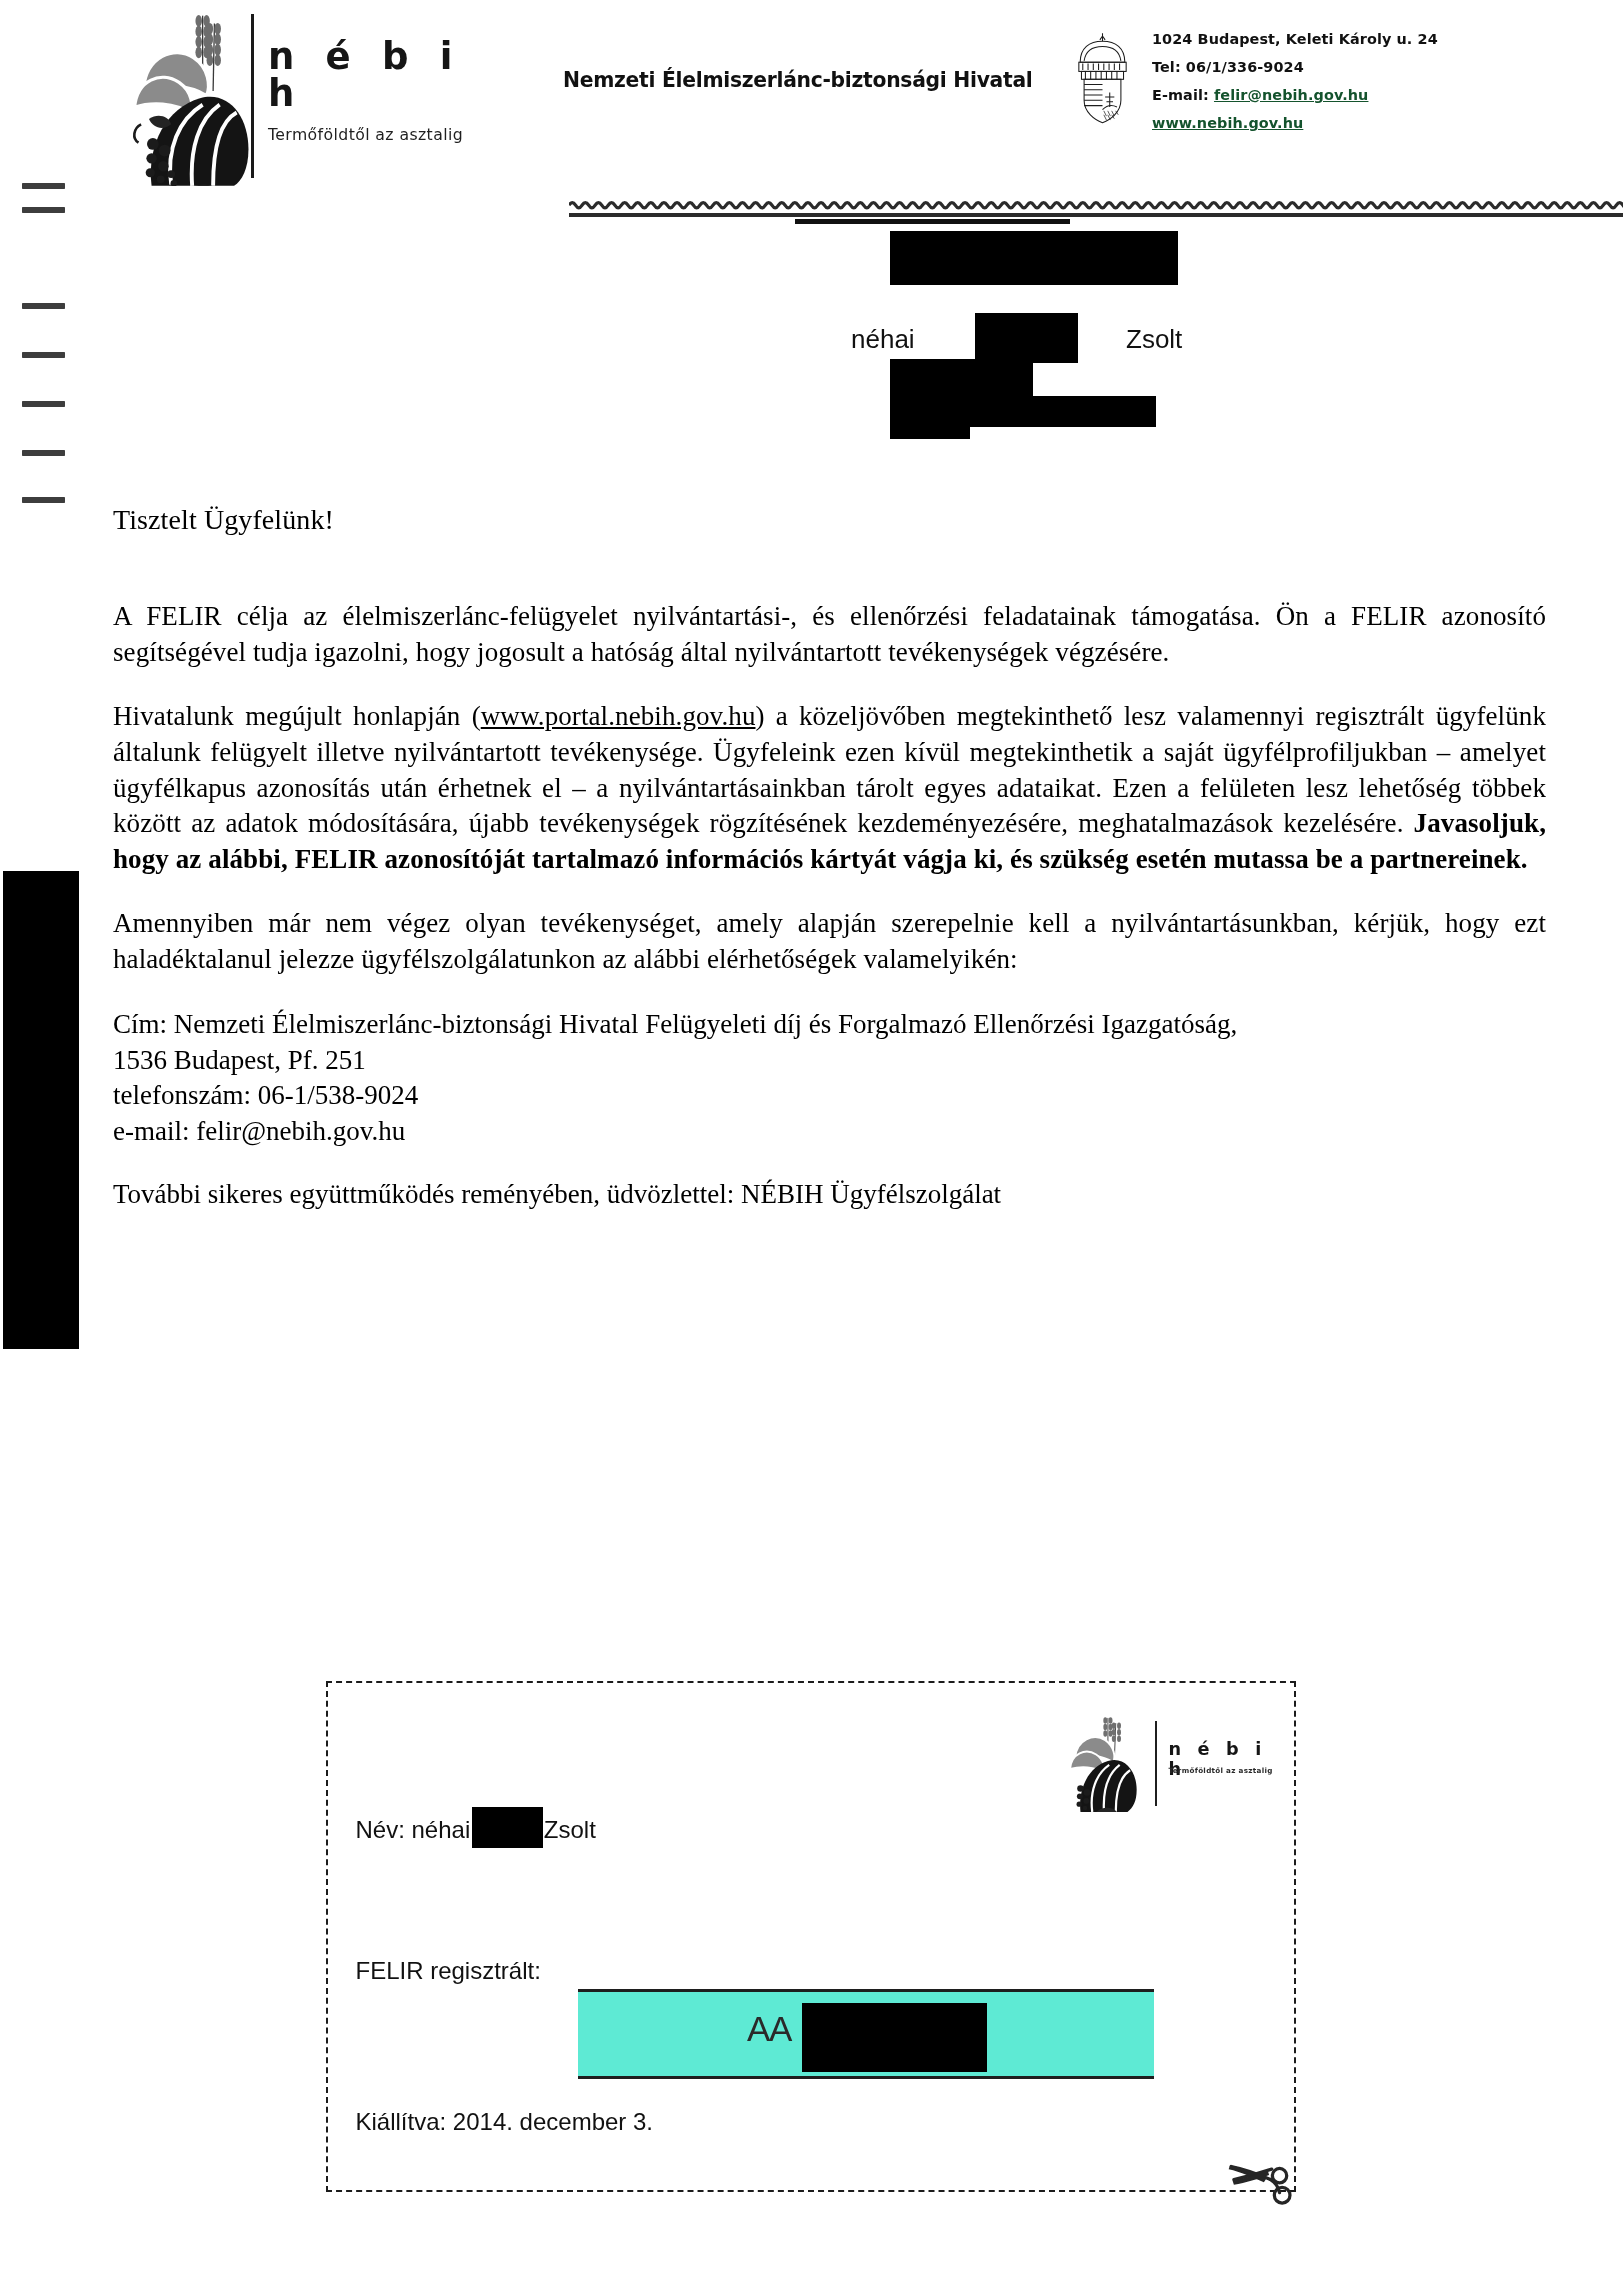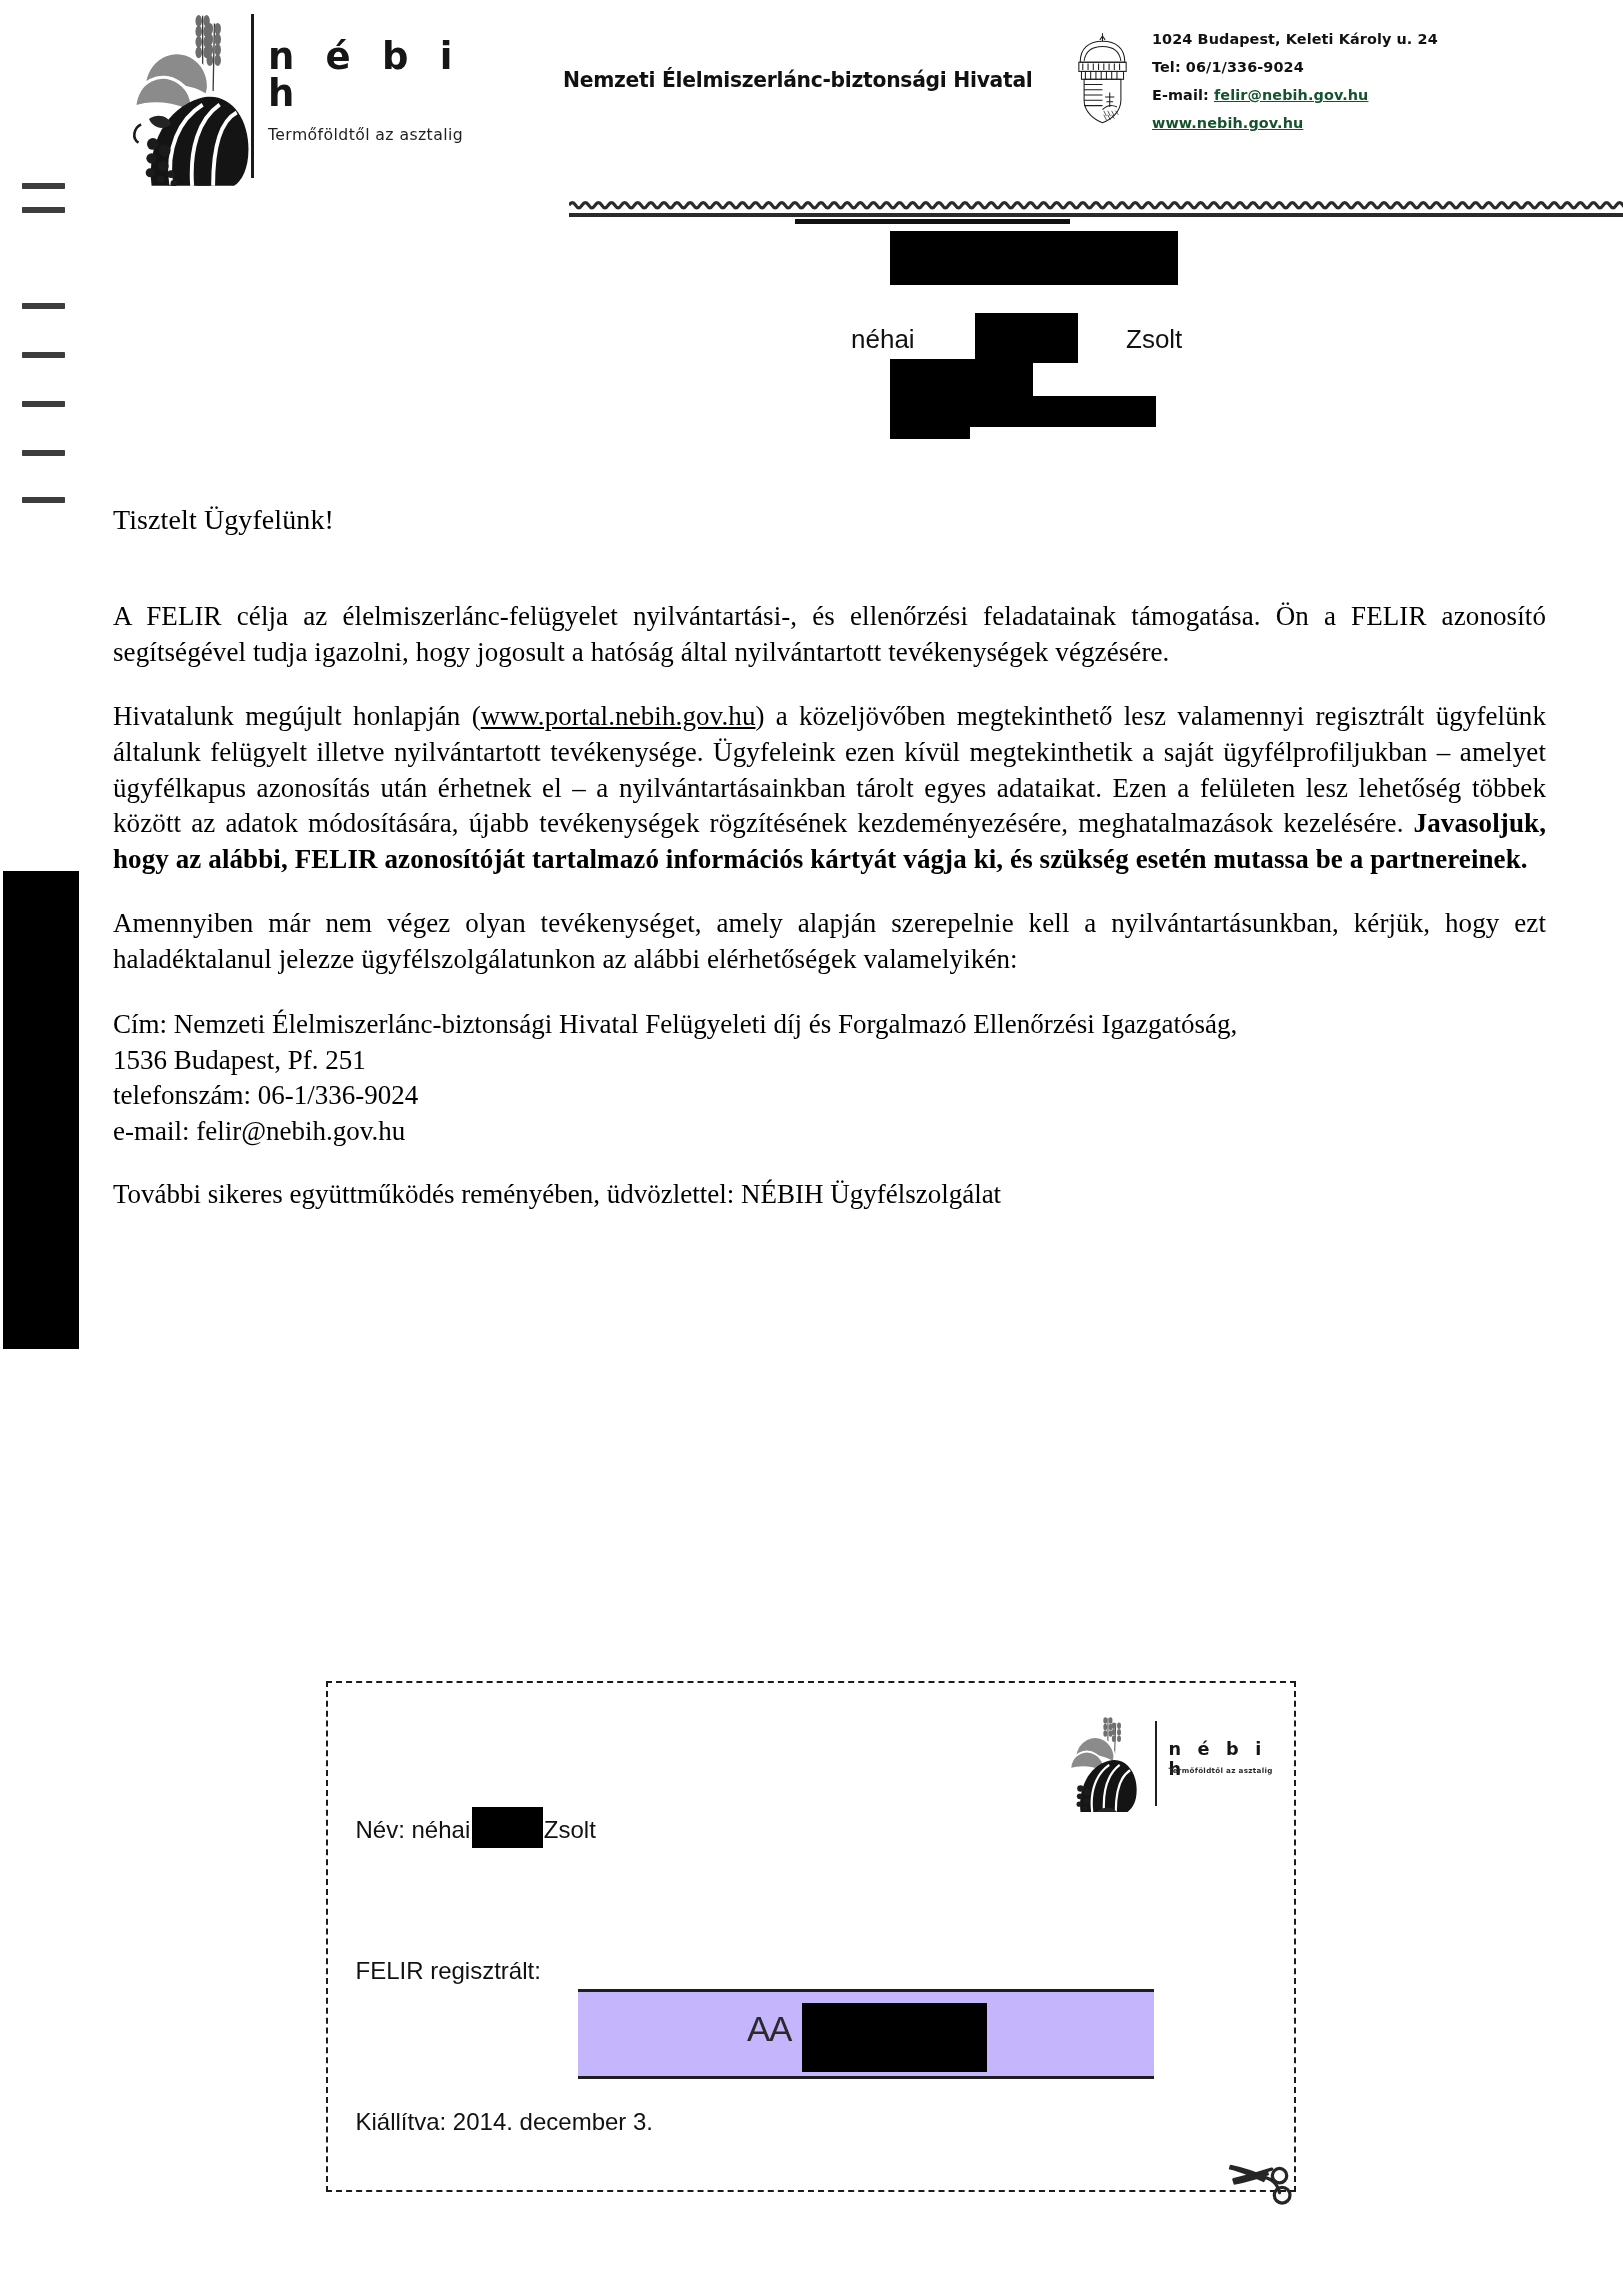--- a/index.html
+++ b/index.html
@@ -95,21 +95,21 @@
   .card-row{
     position:absolute;font-family:"Liberation Sans", sans-serif;
     font-size:24px;color:#111;white-space:nowrap;
   }
   .c-nev{left:27.5px;top:124px;text-align:center;}
   .c-ado{left:27.5px;top:203px;}
   .c-felir{left:27.5px;top:274px;}
   .c-kiall{left:27.5px;top:425px;}
   .felir-box{
     position:absolute;left:250px;top:306px;width:576px;height:90px;
-    background:#c4b5fd;border-top:3.3px solid #1e1e1e;border-bottom:3.3px solid #1e1e1e;
+    background:#5eead4;border-top:3.3px solid #1e1e1e;border-bottom:3.3px solid #1e1e1e;
     box-sizing:border-box;
   }
   .felir-box .aa{
     position:absolute;left:169px;top:17px;
     font-family:"Liberation Sans", sans-serif;font-size:35px;color:#2a2a2a;letter-spacing:-1.3px;
   }
   .felir-box .rd{position:absolute;left:224px;top:10.5px;width:185px;height:69px;background:#000;}
   .scissors{position:absolute;right:-11.8px;bottom:-30px;width:79px;height:60px;}
 </style>
 </head>
@@ -251,21 +251,21 @@
 
     <p class="para">A FELIR célja az élelmiszerlánc-felügyelet nyilvántartási-, és ellenőrzési feladatainak támogatása. Ön a FELIR azonosító segítségével tudja igazolni, hogy jogosult a hatóság által nyilvántartott tevékenységek végzésére.</p>
 
     <p class="para"><span>Hivatalunk megújult honlapján (</span><span class="lnk">www.portal.nebih.gov.hu</span><span>) a közeljövőben megtekinthető lesz valamennyi regisztrált ügyfelünk általunk felügyelt illetve nyilvántartott tevékenysége. Ügyfeleink ezen kívül megtekinthetik a saját ügyfélprofiljukban – amelyet ügyfélkapus azonosítás után érhetnek el – a nyilvántartásainkban tárolt egyes adataikat. Ezen a felületen lesz lehetőség többek között az adatok módosítására, újabb tevékenységek rögzítésének kezdeményezésére, meghatalmazások kezelésére. </span><b>Javasoljuk, hogy az alábbi, FELIR azonosítóját tartalmazó információs kártyát vágja ki, és szükség esetén mutassa be a partnereinek.</b></p>
 
     <p class="para">Amennyiben már nem végez olyan tevékenységet, amely alapján szerepelnie kell a nyilvántartásunkban, kérjük, hogy ezt haladéktalanul jelezze ügyfélszolgálatunkon az alábbi elérhetőségek valamelyikén:</p>
 
     <div class="block-plain">
       <div>Cím: Nemzeti Élelmiszerlánc-biztonsági Hivatal Felügyeleti díj és Forgalmazó Ellenőrzési Igazgatóság,</div>
       <div>1536 Budapest, Pf. 251</div>
-      <div>telefonszám: 06-1/336-9024</div>
+      <div>telefonszám: 06-1/538-9024</div>
       <div>e-mail: felir@nebih.gov.hu</div>
     </div>
 
     <div class="closing">További sikeres együttműködés reményében, üdvözlettel: NÉBIH Ügyfélszolgálat</div>
   </div>
 
   <div class="card">
 
     <div class="card-logo">
       <svg width="92" height="98" viewBox="0 0 140 150">

